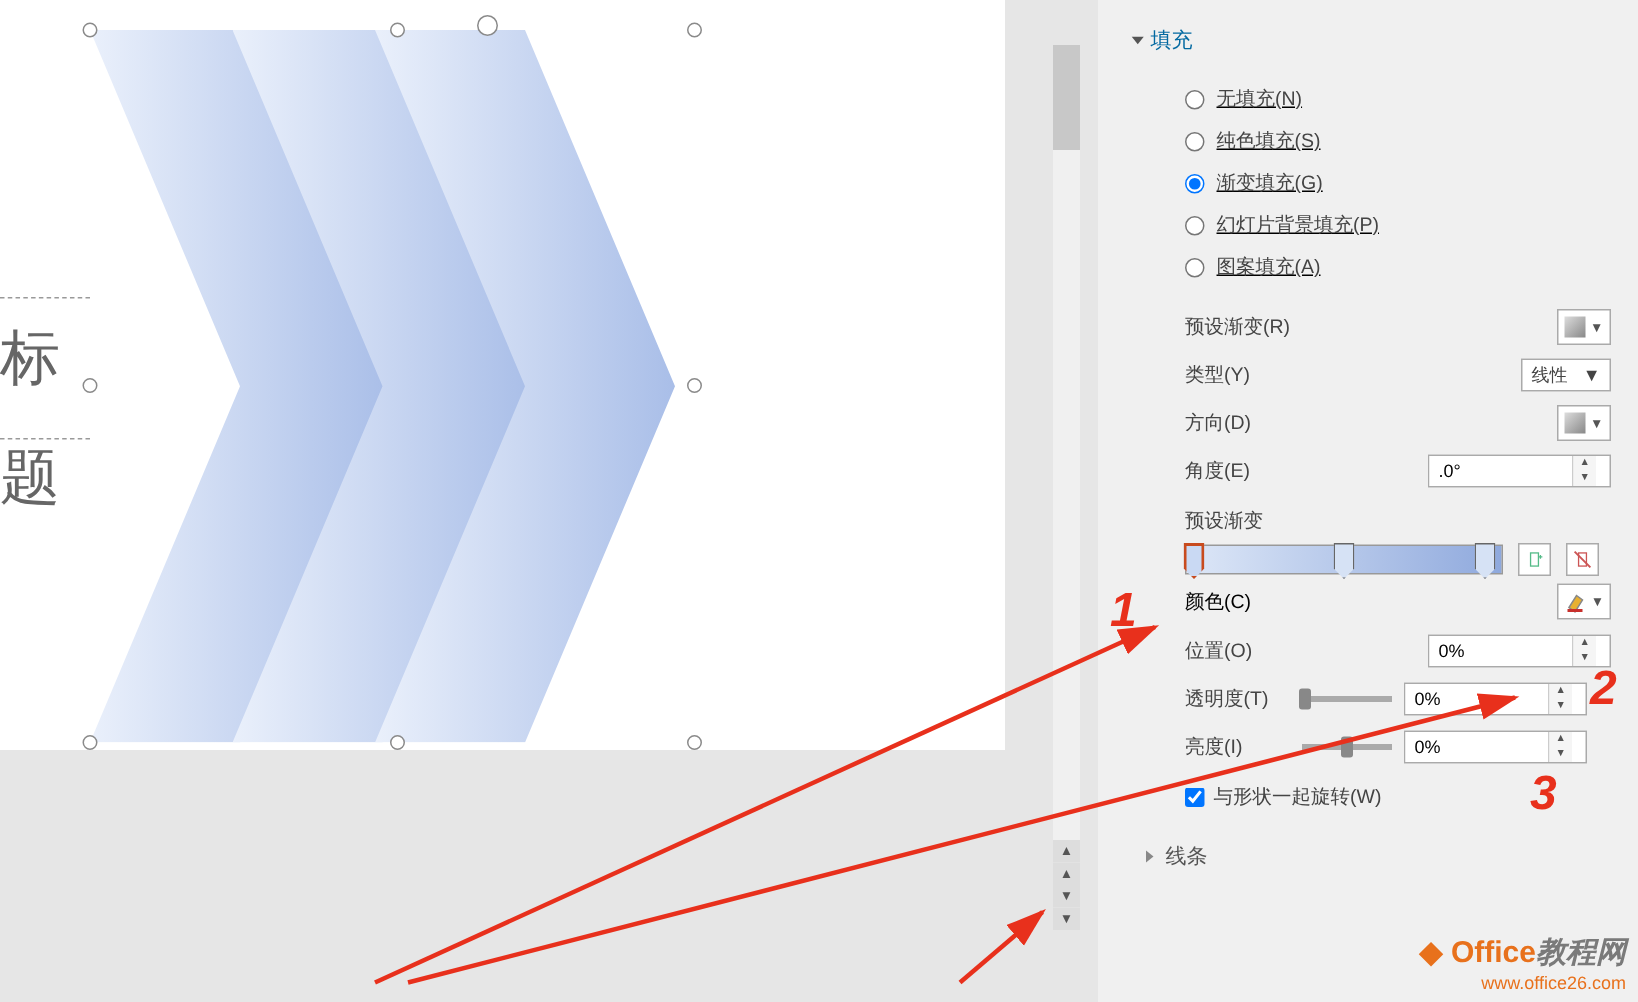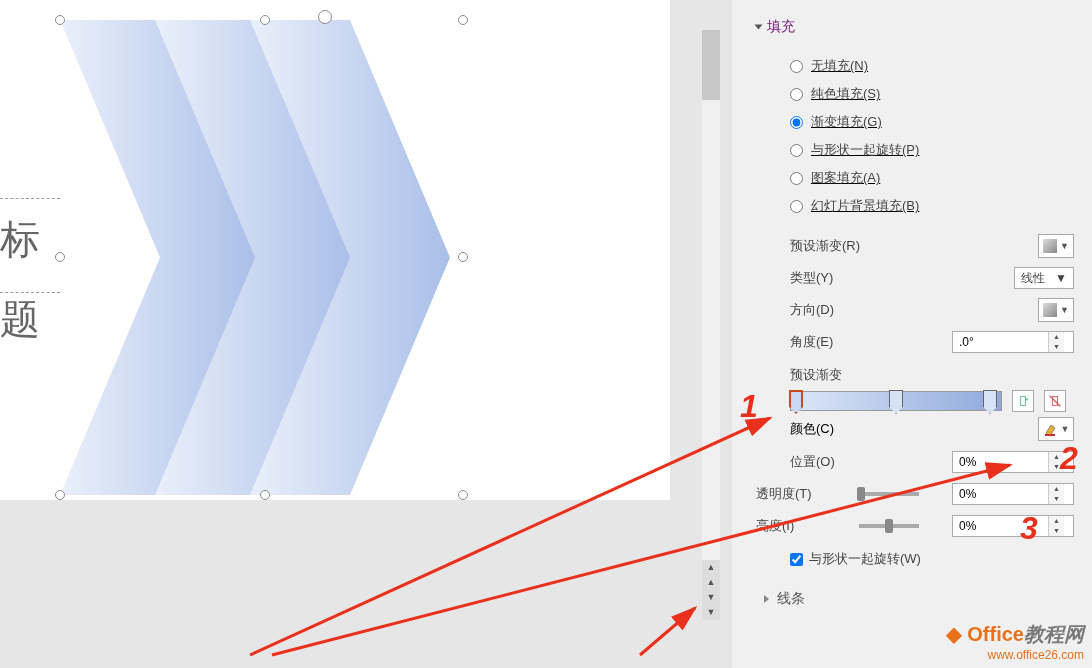--- a/index.html
+++ b/index.html
@@ -19,21 +19,21 @@
     
     .title-ph { position: absolute; left: 0; top: 198px; width: 60px; height: 95px; border-top: 1px dashed #999; border-bottom: 1px dashed #999; font-size: 40px; color: #666; line-height: 80px; letter-spacing: 2px;}
     
     .scrollbar-v { position: absolute; right: 372px; top: 30px; width: 18px; height: 590px; background: #f0f0f0; }
     .scroll-thumb { position: absolute; top: 0; width: 100%; height: 70px; background: #c8c8c8; }
     .scroll-btn { position: absolute; width: 18px; height: 15px; background: #ddd; font-size: 9px; text-align: center; line-height: 15px; color: #555;}
     
     .panel { position: absolute; right: 0; top: 0; width: 360px; height: 668px; background: #f0f0f0; padding: 18px 18px 18px 24px; }
     .panel-header { display: flex; align-items: center; margin-bottom: 16px; }
     .panel-header .tri { width: 0; height: 0; border-left: 5px solid #555; border-top: 4px solid transparent; border-bottom: 4px solid transparent; transform: rotate(90deg); margin-right: 6px; }
-    .panel-header .txt { color: #701a75; font-size: 14px; }
+    .panel-header .txt { color: #0369a1; font-size: 14px; }
     
     .radio-group { margin-left: 34px; margin-bottom: 10px; text-decoration: underline; }
     .radio-row { display: flex; align-items: center; height: 28px; font-size: 13px; color: #444; }
     .radio-row input { margin-right: 8px; }
     
     .opt-row { display: flex; align-items: center; justify-content: space-between; margin-left: 34px; height: 32px; font-size: 13px; color: #444; }
     
     .swatch-btn { width: 36px; height: 24px; border: 1px solid #aaa; background: #fff; display: flex; align-items: center; justify-content: center; }
     .swatch-btn .sq { width: 14px; height: 14px; background: linear-gradient(135deg,#ddd,#888); }
     .swatch-btn .arr { margin-left: 3px; font-size: 9px; color: #555; }
@@ -52,21 +52,21 @@
     .stop { position: absolute; top: -2px; width: 14px; height: 24px; background: #d6e2f5; border: 1px solid #666; clip-path: polygon(0 0,100% 0,100% 70%,50% 100%,0 70%); }
     .stop.sel { border: 2px solid #c84b1e; background: #c9d9f3; }
     .mini-btn { width: 22px; height: 22px; border: 1px solid #aaa; background: #fff; display: flex; align-items: center; justify-content: center; font-size: 12px; cursor: pointer; }
     .mini-btn svg { width: 14px; height: 14px; }
     
     .color-row { display: flex; justify-content: space-between; align-items: center; margin-left: 34px; height: 34px; font-size: 13px; }
     .paint-btn { width: 36px; height: 24px; border: 1px solid #aaa; background: #fff; display: flex; align-items: center; justify-content: center;}
     .paint-btn svg { width: 16px; height: 16px; }
     .paint-btn .arr { font-size: 9px; color: #555; margin-left: 2px; }
     
-    .slider-row { display: flex; align-items: center; justify-content: space-between; height: 32px; font-size: 13px; color: #444; }
+    .slider-row { display: flex; align-items: center; margin-left: 34px; height: 32px; font-size: 13px; color: #444; }
     .slider-row .lbl { width: 70px; }
     .mini-slider { width: 60px; height: 4px; background: #aaa; position: relative; margin: 0 8px; }
     .mini-slider .sthumb { position: absolute; top: -5px; width: 8px; height: 14px; background: #888; border-radius: 2px; }
     
     .chk-row { margin-left: 34px; margin-top: 8px; font-size: 13px; color: #444; display: flex; align-items: center; }
     .chk-row input { margin-right: 6px; }
     
     .line-sec { display: flex; align-items: center; margin-top: 22px; margin-left: 8px; font-size: 14px; color: #555; }
     .line-sec .tri { width: 0; height: 0; border-left: 5px solid #888; border-top: 4px solid transparent; border-bottom: 4px solid transparent; margin-right: 8px; }
     
@@ -125,29 +125,25 @@
     <label class="radio-row">
         <input type="radio" name="fill" style="">
         <span>纯色填充(S)</span>
       </label>
     <label class="radio-row">
         <input type="radio" name="fill" checked="" style="">
         <span>渐变填充(G)</span>
       </label>
     <label class="radio-row">
         <input type="radio" name="fill" style="">
-        <span>与形状一起旋转(P)</span>
+        <span>幻灯片背景填充(P)</span>
       </label>
     <label class="radio-row">
         <input type="radio" name="fill" style="">
         <span>图案填充(A)</span>
-      </label>
-    <label class="radio-row">
-        <input type="radio" name="fill" style="">
-        <span>幻灯片背景填充(B)</span>
       </label>
   </div>
 
   <div class="opt-row">
     <span class="lbl">预设渐变(R)</span>
     <div class="swatch-btn">
         <div class="sq"></div>
         <span class="arr">▼</span>
       </div>
   </div>

